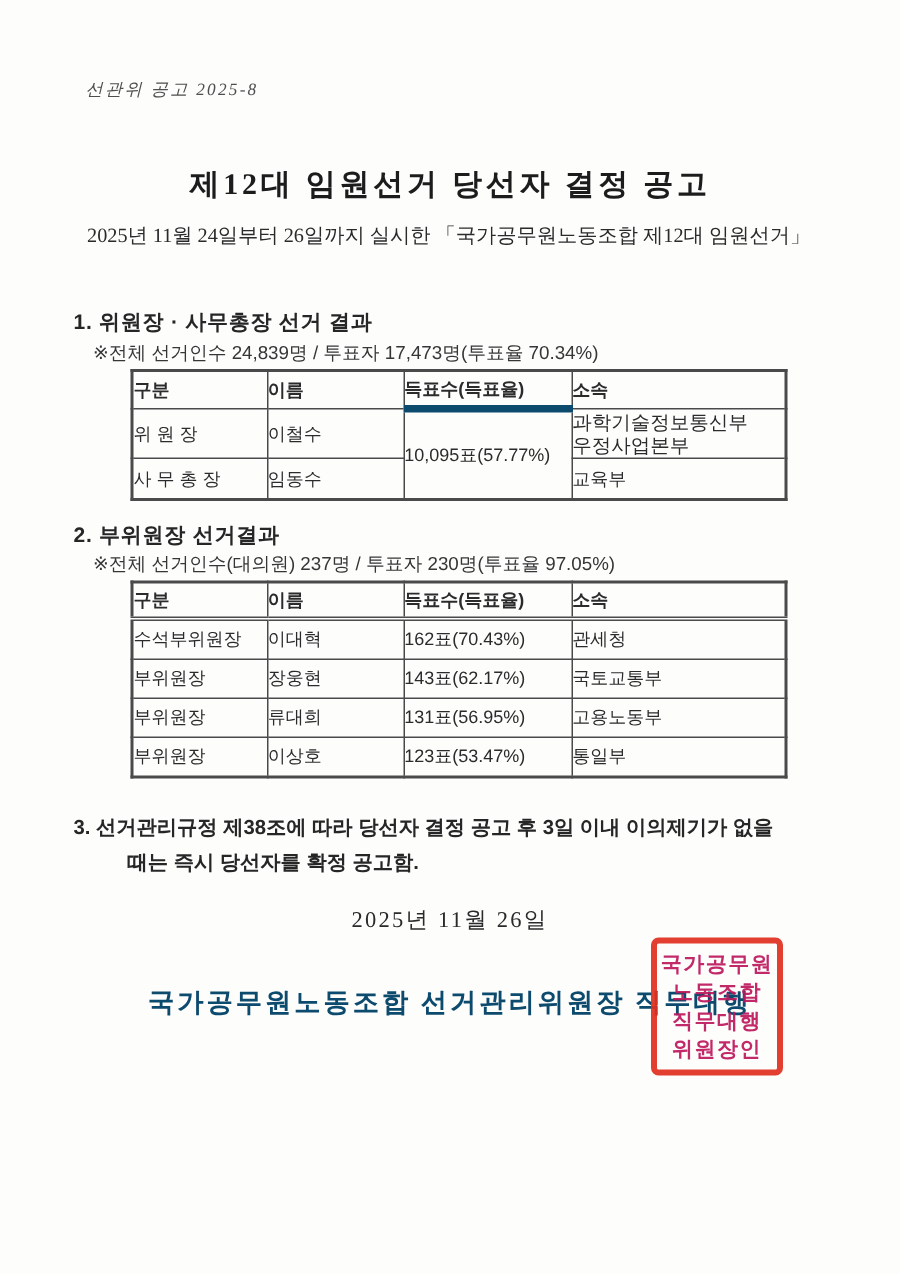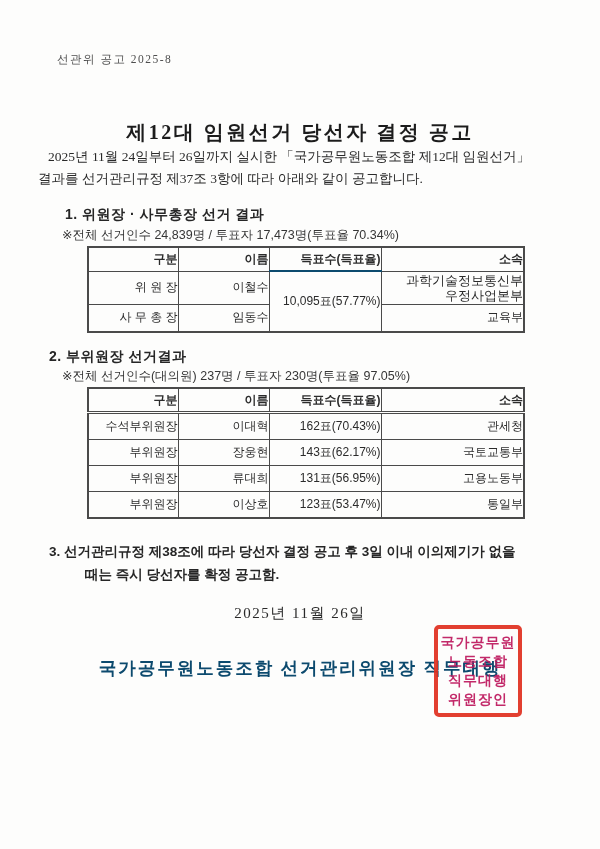--- a/index.html
+++ b/index.html
@@ -3,55 +3,55 @@
 <meta charset="utf-8">
 <style>
   html,body{margin:0;padding:0;background:#e9e9e9;}
   .page{
     position:relative;width:600px;height:849px;margin:0 auto;
     background:#fdfdfc;overflow:hidden;
     font-family:"Liberation Serif","DejaVu Serif",serif;color:#2f2f2f;
   }
   .ref{
     position:absolute;top:52px;left:57px;
-    font-size:11.5px;letter-spacing:1.5px;color:#4e4e4e;
+    font-size:11.5px;letter-spacing:1.5px;color:#4e4e4e;font-style:italic;
   }
   .title{
-    position:absolute;top:104px;left:0;right:0;margin:15px;text-align:center;
+    position:absolute;top:104px;left:0;right:0;margin:5px;text-align:center;
     font-size:20px;font-weight:bold;letter-spacing:2.5px;color:#1c1c1c;
   }
-  .intro{position:absolute;top:146px;left:38px;width:510px;font-size:13.5px;line-height:22px;color:#2a2a2a;}
+  .intro{position:absolute;top:146px;left:48px;width:510px;font-size:13.5px;line-height:22px;color:#2a2a2a;}
   .intro .first{text-indent:10px;}
   .sec-heading{
     position:absolute;left:49px;margin:0;
     font-family:"Liberation Sans","DejaVu Sans",sans-serif;
     font-weight:bold;font-size:14px;letter-spacing:0.5px;color:#262626;
   }
-  #sec1-heading{top:206px;margin-left:16px;}
+  #sec1-heading{top:206px;}
   #sec2-heading{top:348px;}
   .note{
     position:absolute;left:62px;
     font-family:"Liberation Sans","DejaVu Sans",sans-serif;
     font-size:12.5px;color:#363636;
   }
   #sec1-note{top:227px;}
   #sec2-note{top:368px;}
   table{
     position:absolute;left:87px;width:436px;table-layout:fixed;
     border-collapse:collapse;border:2px solid #4a4a4a;
     font-family:"Liberation Sans","DejaVu Sans",sans-serif;
     font-size:12px;color:#2b2b2b;
   }
   #table1{top:246px;}
   #table2{top:387px;}
-  th,td{border:1px solid #4a4a4a;text-align:right;padding:0;vertical-align:middle;}
+  th,td{border:1px solid #4a4a4a;text-align:left;padding:0;vertical-align:middle;}
   th{font-weight:bold;height:22px;}
   #table1 tr.row-1 td{height:32px;}
   #table1 tr.row-2 td{height:26px;border-top:1px dashed #9a9a9a;}
-  #table1 td.votes-merged{border-top:2px solid #0c4a6e;margin-left:12px;}
+  #table1 td.votes-merged{border-top:5px solid #0c4a6e;margin-left:12px;}
   .aff-two-lines div{line-height:15px;font-size:13px;}
   #table2 th{border-bottom:3px double #4a4a4a;}
   #table2 td{height:25px;}
   .sec3{
     position:absolute;top:540px;left:49px;width:514px;margin:0;
     font-family:"Liberation Sans","DejaVu Sans",sans-serif;
     font-weight:bold;font-size:13.5px;line-height:23px;color:#262626;
   }
   .sec3 .cont{margin-left:36px;}
   .date{
@@ -75,21 +75,20 @@
 <body>
 
 <div class="page">
 
   <div class="ref">선관위 공고 2025-8</div>
 
   <h1 class="title">제12대 임원선거 당선자 결정 공고</h1>
 
   <div class="intro">
     <div class="first">2025년 11월 24일부터 26일까지 실시한 「국가공무원노동조합 제12대 임원선거」</div>
-    <div>결과를 선거관리규정 제37조 3항에 따라 아래와 같이 공고합니다.</div>
   </div>
 
   <h2 class="sec-heading" id="sec1-heading">1. 위원장 · 사무총장 선거 결과</h2>
   <div class="note" id="sec1-note">※전체 선거인수 24,839명 / 투표자 17,473명(투표율 70.34%)</div>
 
   <table id="table1">
     <colgroup>
         <col style="width:90px">
         <col style="width:91px">
         <col style="width:112px">

